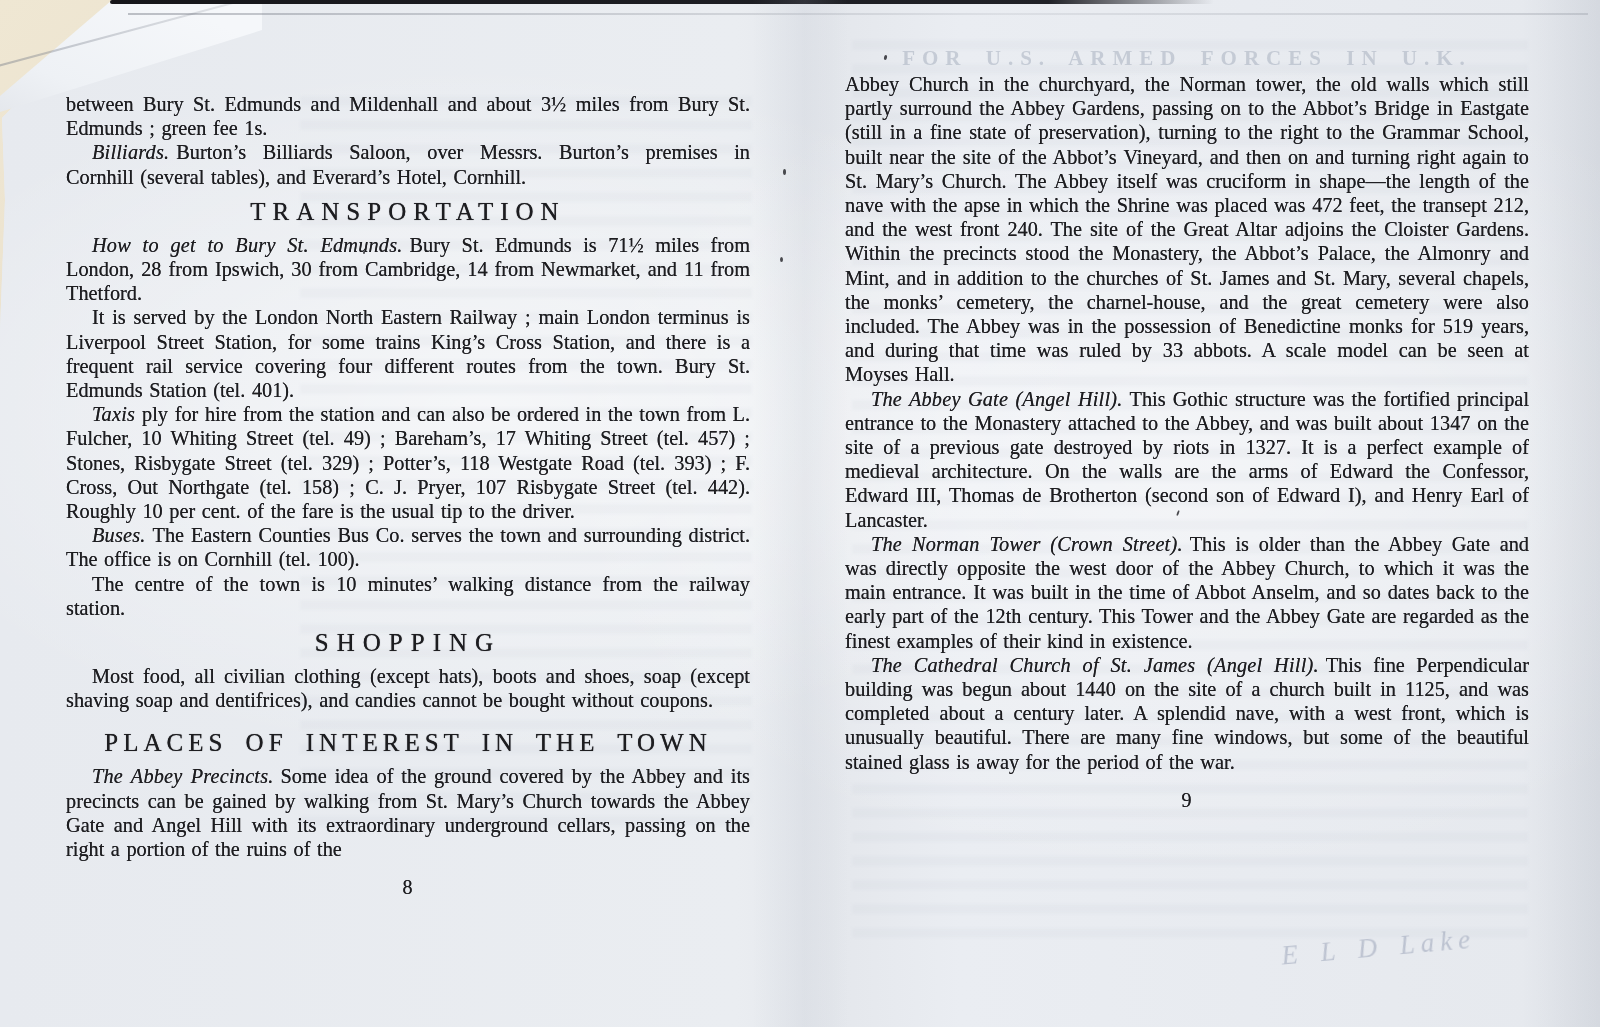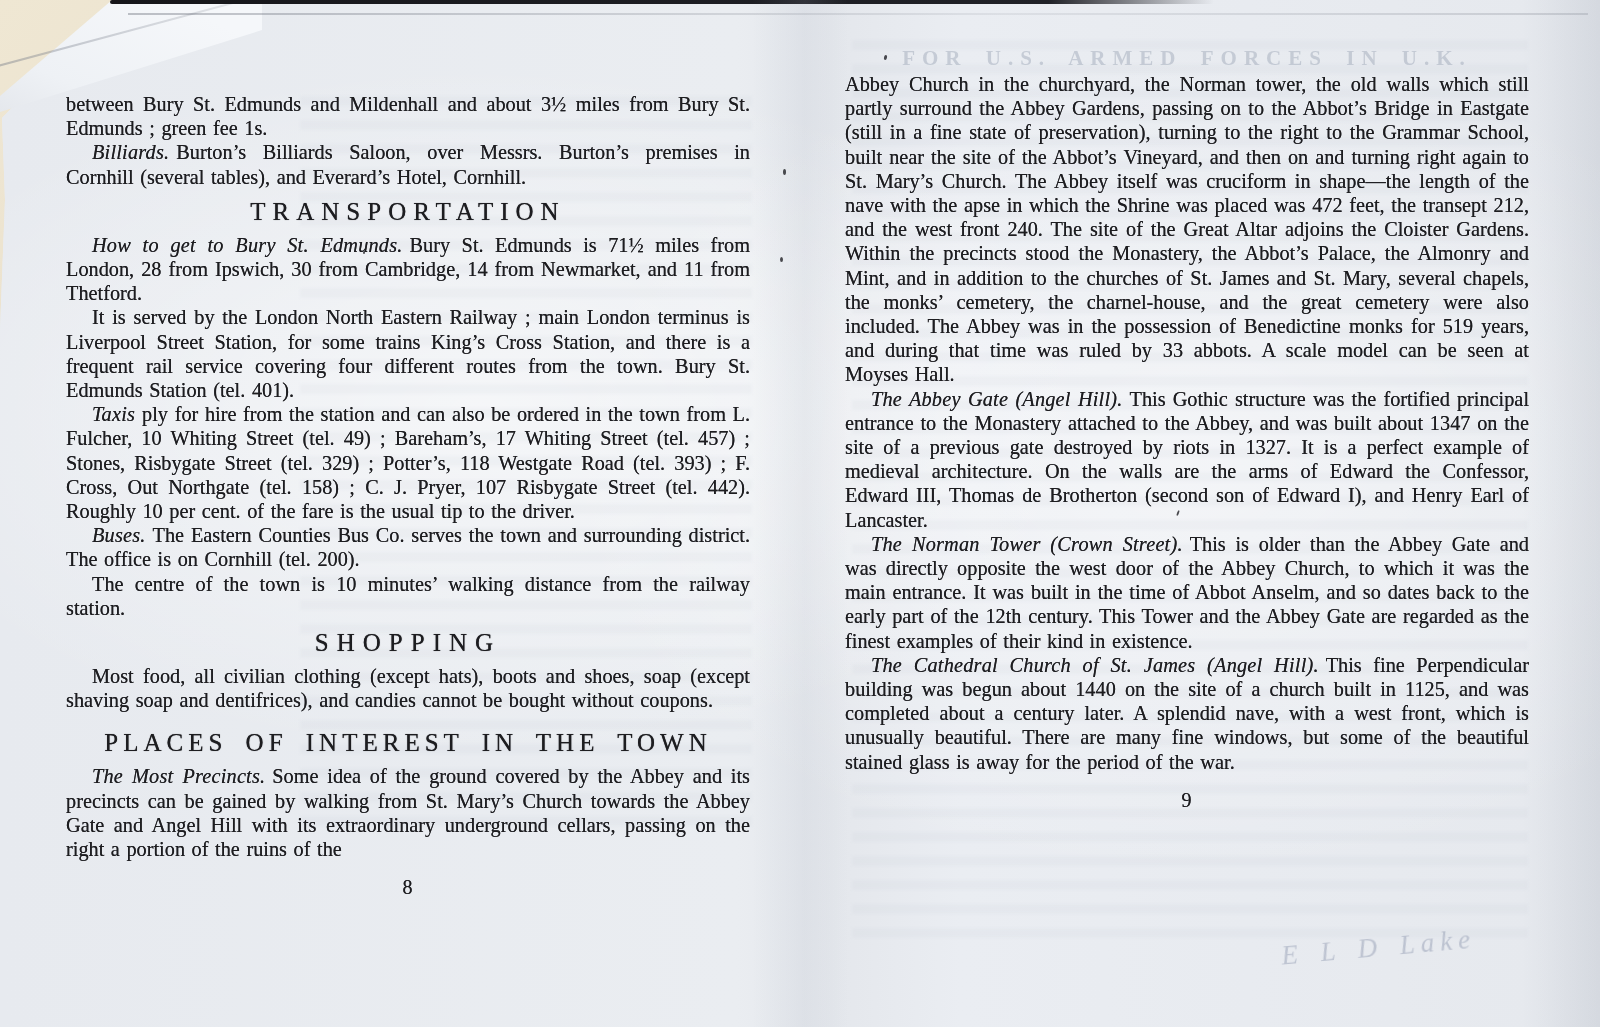--- a/index.html
+++ b/index.html
@@ -101,30 +101,30 @@
 
   <section class="col col-left">
     <p class="para">between Bury St. Edmunds and Mildenhall and about 3½ miles from Bury St. Edmunds ; green fee 1s.</p>
     <p class="para indent"><i class="lead">Billiards.</i><span>Burton’s Billiards Saloon, over Messrs. Burton’s premises in Cornhill (several tables), and Everard’s Hotel, Cornhill.</span></p>
 
     <h2 class="heading h-trans">TRANSPORTATION</h2>
 
     <p class="para indent"><i class="lead">How to get to Bury St. Edmunds.</i><span>Bury St. Edmunds is 71½ miles from London, 28 from Ipswich, 30 from Cambridge, 14 from Newmarket, and 11 from Thetford.</span></p>
     <p class="para indent">It is served by the London North Eastern Railway ; main London terminus is Liverpool Street Station, for some trains King’s Cross Station, and there is a frequent rail service covering four different routes from the town. Bury St. Edmunds Station (tel. 401).</p>
     <p class="para indent"><i class="lead">Taxis</i><span>ply for hire from the station and can also be ordered in the town from L. Fulcher, 10 Whiting Street (tel. 49) ; Bareham’s, 17 Whiting Street (tel. 457) ; Stones, Risbygate Street (tel. 329) ; Potter’s, 118 Westgate Road (tel. 393) ; F. Cross, Out Northgate (tel. 158) ; C. J. Pryer, 107 Risbygate Street (tel. 442). Roughly 10 per cent. of the fare is the usual tip to the driver.</span></p>
-    <p class="para indent"><i class="lead">Buses.</i><span>The Eastern Counties Bus Co. serves the town and surrounding district. The office is on Cornhill (tel. 200).</span></p>
+    <p class="para indent"><i class="lead">Buses.</i><span>The Eastern Counties Bus Co. serves the town and surrounding district. The office is on Cornhill (tel. 100).</span></p>
     <p class="para indent">The centre of the town is 10 minutes’ walking distance from the railway station.</p>
 
     <h2 class="heading h-shopping">SHOPPING</h2>
 
     <p class="para indent">Most food, all civilian clothing (except hats), boots and shoes, soap (except shaving soap and dentifrices), and candies cannot be bought without coupons.</p>
 
     <h2 class="heading h-places">PLACES OF INTEREST IN THE TOWN</h2>
 
-    <p class="para indent"><i class="lead">The Most Precincts.</i><span>Some idea of the ground covered by the Abbey and its precincts can be gained by walking from St. Mary’s Church towards the Abbey Gate and Angel Hill with its extraordinary underground cellars, passing on the right a portion of the ruins of the</span></p>
+    <p class="para indent"><i class="lead">The Abbey Precincts.</i><span>Some idea of the ground covered by the Abbey and its precincts can be gained by walking from St. Mary’s Church towards the Abbey Gate and Angel Hill with its extraordinary underground cellars, passing on the right a portion of the ruins of the</span></p>
 
     <div class="pagenum">8</div>
   </section>
 
   <section class="col col-right">
     <div class="ghost-header">FOR U.S. ARMED FORCES IN U.K.</div>
 
     <p class="para">Abbey Church in the churchyard, the Norman tower, the old walls which still partly surround the Abbey Gardens, passing on to the Abbot’s Bridge in Eastgate (still in a fine state of preservation), turning to the right to the Grammar School, built near the site of the Abbot’s Vineyard, and then on and turning right again to St. Mary’s Church. The Abbey itself was cruciform in shape—the length of the nave with the apse in which the Shrine was placed was 472 feet, the transept 212, and the west front 240. The site of the Great Altar adjoins the Cloister Gardens. Within the precincts stood the Monastery, the Abbot’s Palace, the Almonry and Mint, and in addition to the churches of St. James and St. Mary, several chapels, the monks’ cemetery, the charnel-house, and the great cemetery were also included. The Abbey was in the possession of Benedictine monks for 519 years, and during that time was ruled by 33 abbots. A scale model can be seen at Moyses Hall.</p>
     <p class="para indent"><i class="lead">The Abbey Gate (Angel Hill).</i><span>This Gothic structure was the fortified principal entrance to the Monastery attached to the Abbey, and was built about 1347 on the site of a previous gate destroyed by riots in 1327. It is a perfect example of medieval architecture. On the walls are the arms of Edward the Confessor, Edward III, Thomas de Brotherton (second son of Edward I), and Henry Earl of Lancaster.</span></p>
     <p class="para indent"><i class="lead">The Norman Tower (Crown Street).</i><span>This is older than the Abbey Gate and was directly opposite the west door of the Abbey Church, to which it was the main entrance. It was built in the time of Abbot Anselm, and so dates back to the early part of the 12th century. This Tower and the Abbey Gate are regarded as the finest examples of their kind in existence.</span></p>

